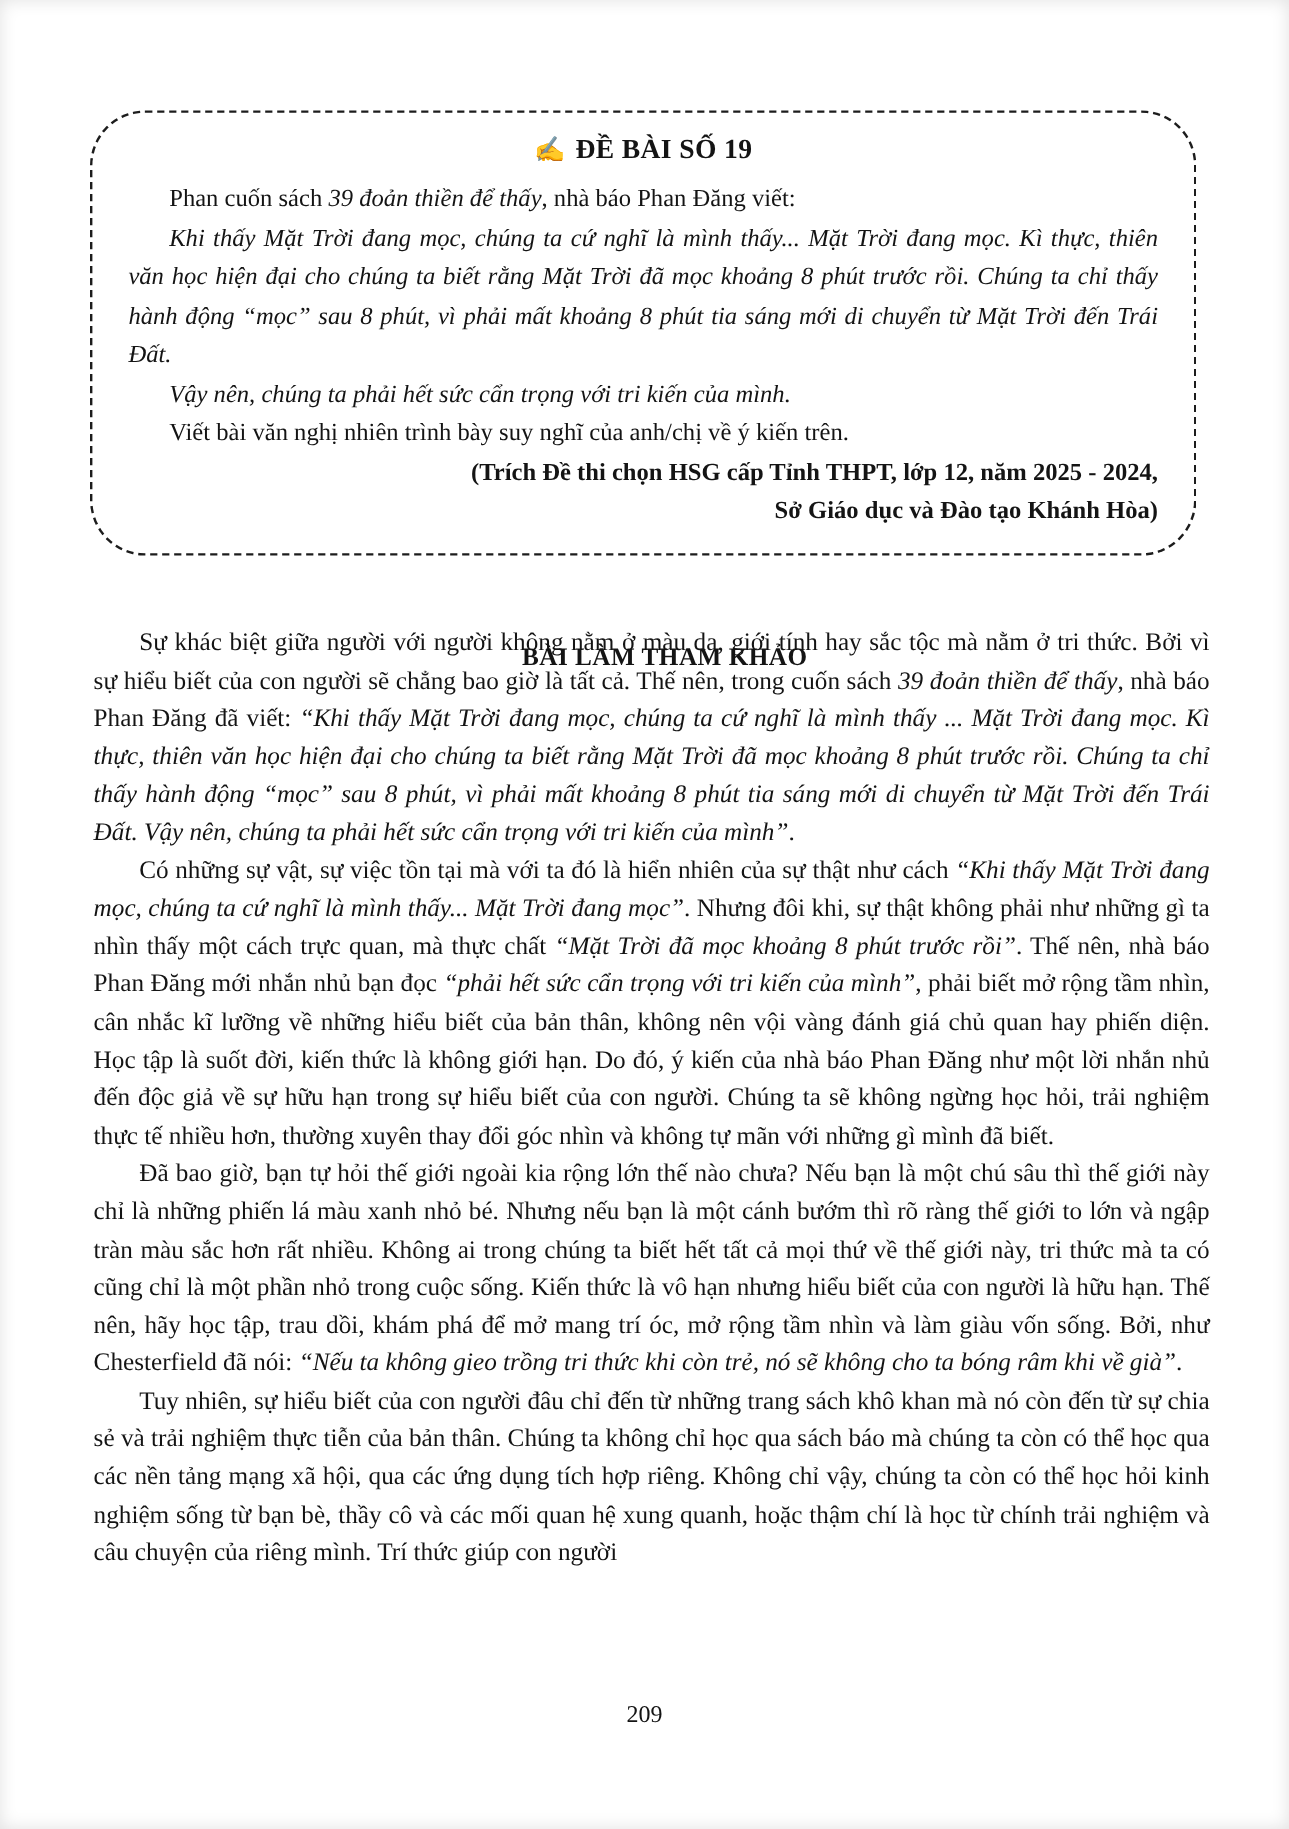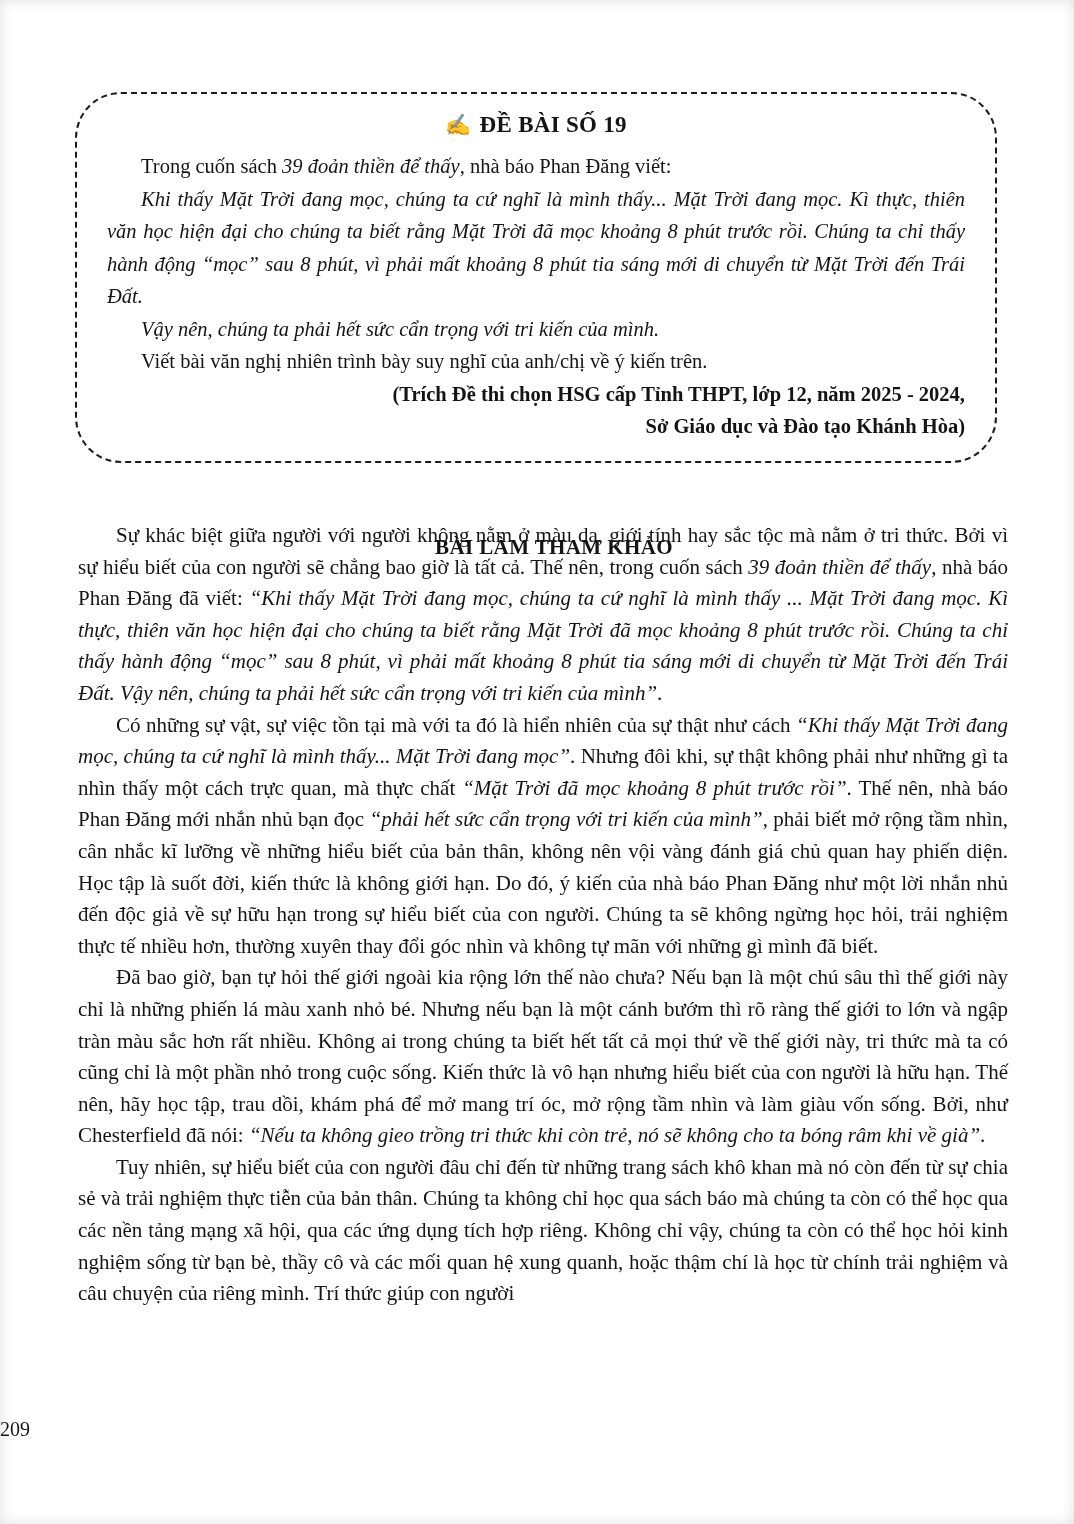--- a/index.html
+++ b/index.html
@@ -64,33 +64,34 @@
     margin: 0;
     font-size: 21px;
     line-height: 31.6px;
     text-align: justify;
     text-indent: 38px;
   }
   .page-number {
     position: absolute;
     left: 0; top: 1418px;
     width: 100%;
+    text-align: center;
     font-size: 20px;
   }
 </style>
 </head>
 <body>
 
 <div class="page">
 
   <div class="prompt-box">
     <div class="box-title">
       <span class="pen">✍</span><span>ĐỀ BÀI SỐ 19</span>
     </div>
-    <p class="indent"><span>Trong cuốn sách </span><span class="italic">39 đoản thiền để thấy</span><span>, nhà báo Phan Đăng viết:</span></p>
+    <p class="indent"><span>Phan cuốn sách </span><span class="italic">39 đoản thiền để thấy</span><span>, nhà báo Phan Đăng viết:</span></p>
     <p class="indent italic">Khi thấy Mặt Trời đang mọc, chúng ta cứ nghĩ là mình thấy... Mặt Trời đang mọc. Kì thực, thiên văn học hiện đại cho chúng ta biết rằng Mặt Trời đã mọc khoảng 8 phút trước rồi. Chúng ta chỉ thấy hành động “mọc” sau 8 phút, vì phải mất khoảng 8 phút tia sáng mới di chuyển từ Mặt Trời đến Trái Đất.</p>
     <p class="indent italic">Vậy nên, chúng ta phải hết sức cẩn trọng với tri kiến của mình.</p>
     <p class="indent">Viết bài văn nghị nhiên trình bày suy nghĩ của anh/chị về ý kiến trên.</p>
     <p class="right bold">(Trích Đề thi chọn HSG cấp Tỉnh THPT, lớp 12, năm 2025 - 2024,</p>
     <p class="right bold">Sở Giáo dục và Đào tạo Khánh Hòa)</p>
   </div>
 
   <h2 class="essay-heading">BÀI LÀM THAM KHẢO</h2>
 
   <div class="essay-body">

